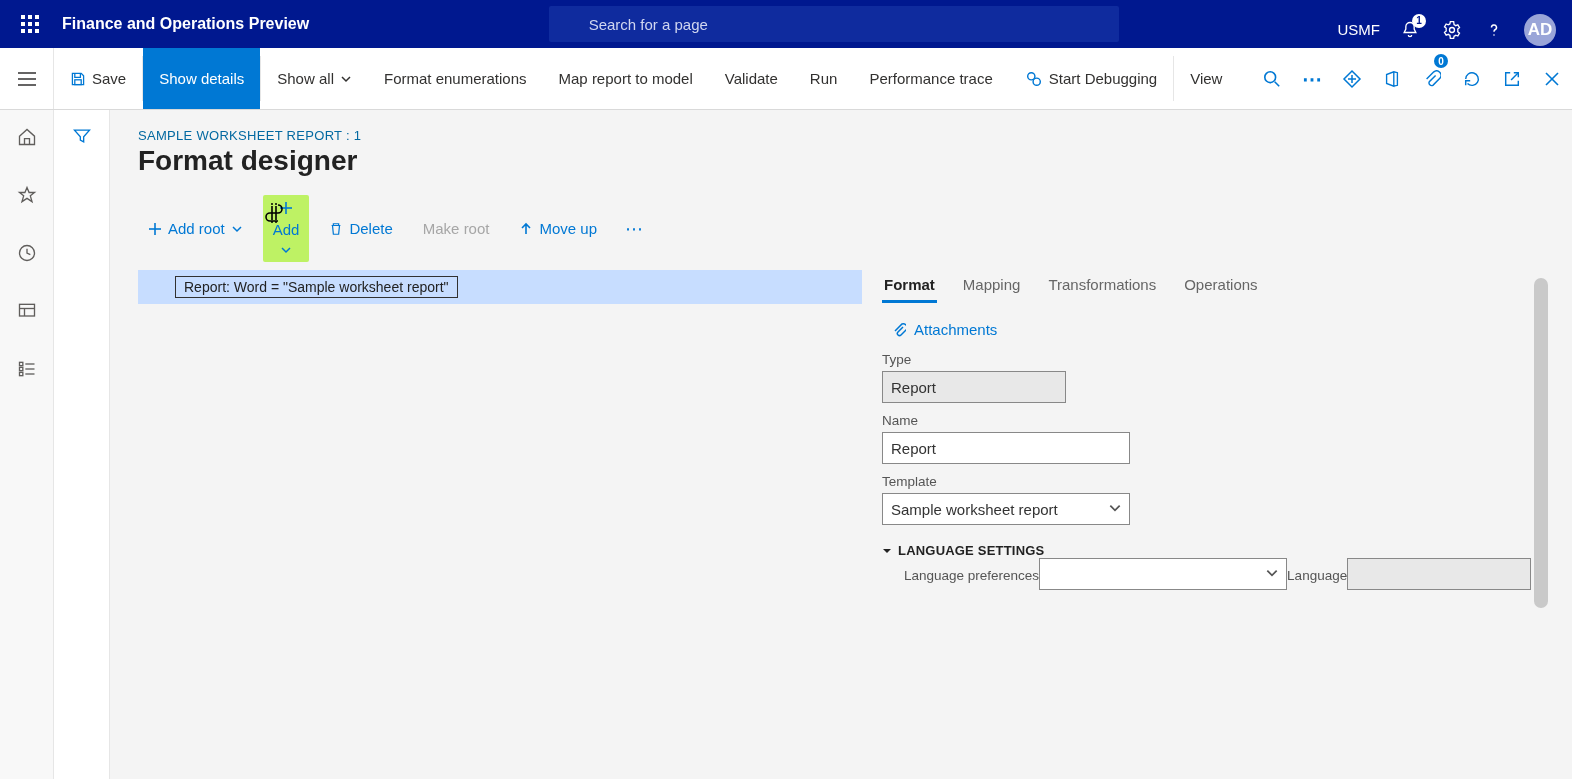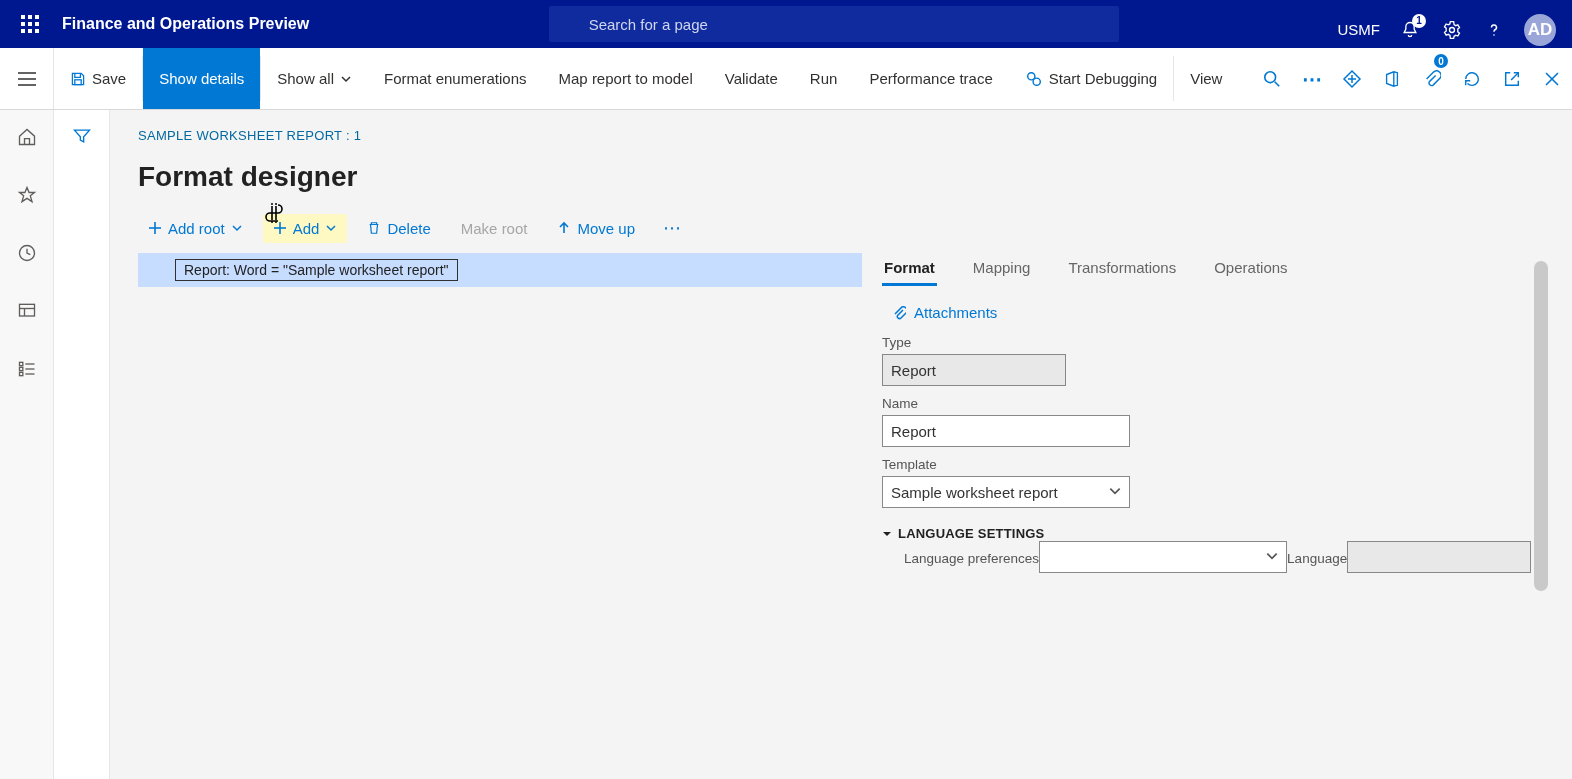--- a/index.html
+++ b/index.html
@@ -34,35 +34,35 @@
   .smallbadge { position:absolute; top:6px; right:4px; background:#0078d4; color:#fff; border-radius:8px; min-width:14px; height:14px; font-size:10px; display:flex; align-items:center; justify-content:center; font-weight:600; padding:0 3px;}
 
   
   .body { display: flex; height: calc(779px - 48px - 50px); }
   .leftrail { width: 54px; background: #f8f8f8; border-right: 1px solid #e6e6e6; display:flex; flex-direction:column; align-items:center; padding-top:10px; gap:24px;}
   .leftrail .railbtn { width:34px; height:34px; display:flex; align-items:center; justify-content:center; color:#605e5c; cursor:pointer;}
   .filterrail { width: 56px; background: #fff; border-right: 1px solid #e6e6e6; display:flex; justify-content:center; padding-top:16px;}
   .filterrail .fbtn { color:#0078d4; cursor:pointer;}
   .main { flex: 1; background: #f4f4f4; padding: 18px 24px 0 28px; overflow:hidden; position:relative;}
   .breadcrumb { font-size: 13px; color: #0369a1; letter-spacing: .3px; }
-  .pagetitle { font-size: 28px; font-weight: 600; color: #222; margin-top: 18px; }
+  .pagetitle { font-size: 28px; font-weight: 600; color: #222; margin-top: 2px; }
 
   .toolbar2 { margin-top: 18px; display:flex; align-items:center; gap: 10px; }
   .toolbar2 .tb { display:flex; align-items:center; gap:6px; padding: 6px 10px; font-size:15px; color:#0078d4; cursor:pointer; border-radius:2px;}
-  .toolbar2 .tb.hover { background:#fef9c3; }
+  .toolbar2 .tb.hover { background:#bef264;flex-direction:column; }
   .toolbar2 .tb.disabled { color:#a6a6a6; cursor:default;}
   .toolbar2 .tb svg { }
   .toolbar2 .more { color:#0078d4; font-size:18px; padding:6px 8px; cursor:pointer;}
 
   .contentrow { display:flex; margin-top: 8px; gap: 20px; height: calc(100% - 120px);}
   .treepane { flex: 0 0 724px; }
   .treeitem { background:#c7ddff; border:1px solid transparent; height:34px; display:flex; align-items:center; padding-left:36px;}
   .treeitem .inner { background:#c7ddff; border:1px solid #323130; height:22px; display:flex; align-items:center; padding:0 8px; font-size:14px; color:#222;}
   .detailpane { flex: 1; padding-right: 8px; overflow-y:auto; position:relative;}
-  .tabs { display:flex; gap: 34px; border-bottom: 0; margin-bottom: 6px;}
+  .tabs { display:flex; gap: 24px; border-bottom: 0; margin-bottom: 6px;}
   .tabs .tab { font-size:15px; color:#666; padding: 6px 2px 10px; cursor:pointer; position:relative;}
   .tabs .tab.active { color:#222; font-weight:600;}
   .tabs .tab.active::after { content:""; position:absolute; left:0; right:0; bottom:0; height:3px; background:#0078d4;}
   .attach { display:flex; align-items:center; gap:8px; color:#0078d4; font-size:15px; margin: 18px 0 14px 10px; cursor:pointer;}
   .form label { font-size:13.5px; color:#555; display:block; margin: 10px 0 4px;}
   .form .field { width: 184px; height: 32px; border:1px solid #888; background:#fff; padding: 0 8px; font-size:15px; color:#333;}
   .form .field.ro { background:#e8e8e8; }
   .form .wide { width: 248px;}
   .form .selectwrap { position:relative; width:248px;}
   .form .selectwrap .chev { position:absolute; right:8px; top:8px; color:#555; pointer-events:none;}

